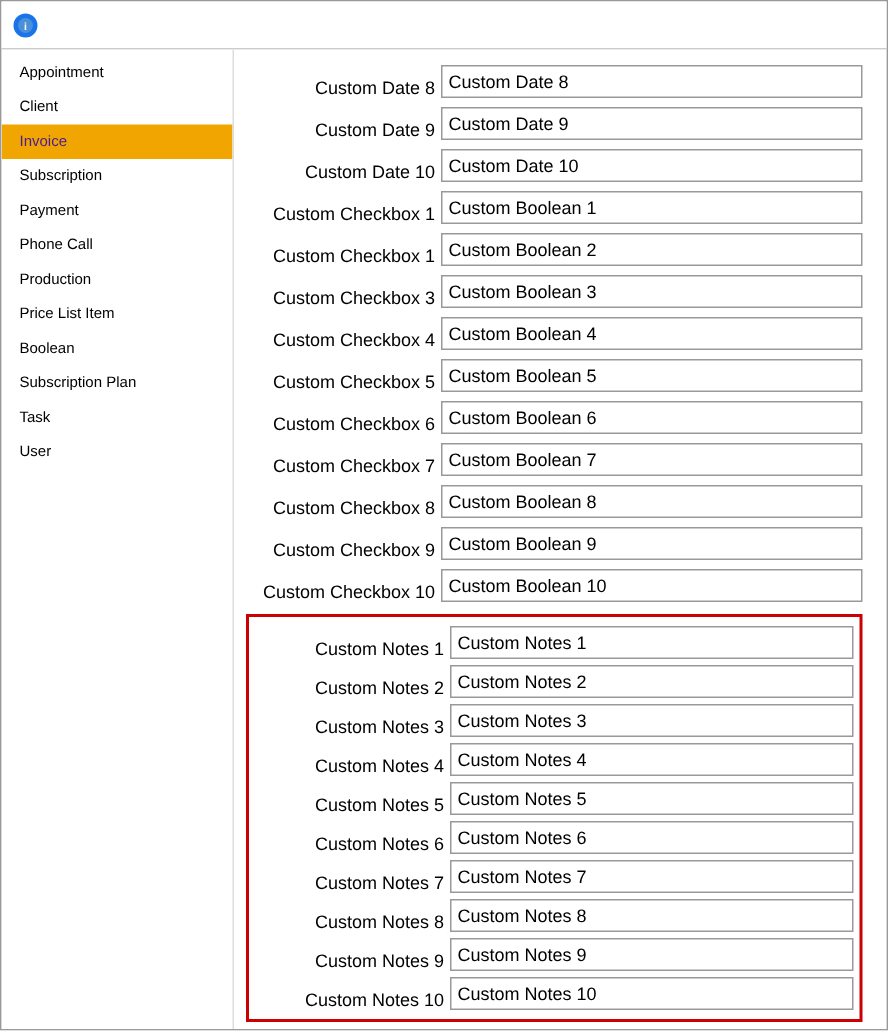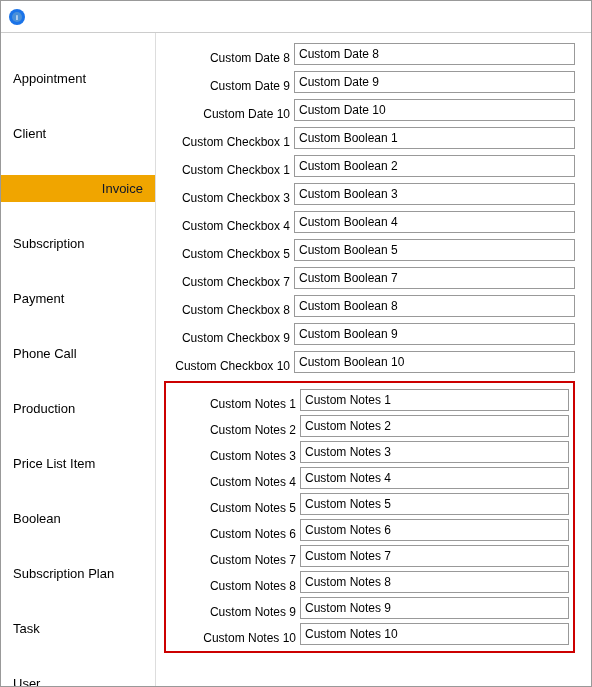--- a/index.html
+++ b/index.html
@@ -76,28 +76,26 @@
       background: #fff;
       border-right: 1px solid #ddd;
       flex-shrink: 0;
       padding: 4px 0;
       overflow-y: auto;
     }
     .sidebar-item {
       padding: 6px 12px;
       cursor: pointer;
       color: #000;
-      font-size: 13px;
+      font-size: 10px;
       white-space: nowrap;
-      margin-top: 28px;
     }
     .sidebar-item.active {
       background: #f0a500;
-      color: #0f172a;
-      text-align: right;
+      color: #4c1d95;
     }
     .main-area {
       flex: 1;
       background: #fff;
       overflow: hidden;
       display: flex;
       flex-direction: column;
     }
     .scroll-container {
       flex: 1;
@@ -223,20 +221,24 @@
             </div>
             <div class="form-row">
               <span class="form-label">Custom Checkbox 4</span>
               <input type="text" class="form-input" value="Custom Boolean 4" style="">
             </div>
             <div class="form-row">
               <span class="form-label">Custom Checkbox 5</span>
               <input type="text" class="form-input" value="Custom Boolean 5" style="">
             </div>
             <div class="form-row">
+              <span class="form-label">Custom Checkbox 6</span>
+              <input type="text" class="form-input" value="Custom Boolean 6" style="">
+            </div>
+            <div class="form-row">
               <span class="form-label">Custom Checkbox 7</span>
               <input type="text" class="form-input" value="Custom Boolean 7" style="">
             </div>
             <div class="form-row">
               <span class="form-label">Custom Checkbox 8</span>
               <input type="text" class="form-input" value="Custom Boolean 8" style="">
             </div>
             <div class="form-row">
               <span class="form-label">Custom Checkbox 9</span>
               <input type="text" class="form-input" value="Custom Boolean 9" style="">

